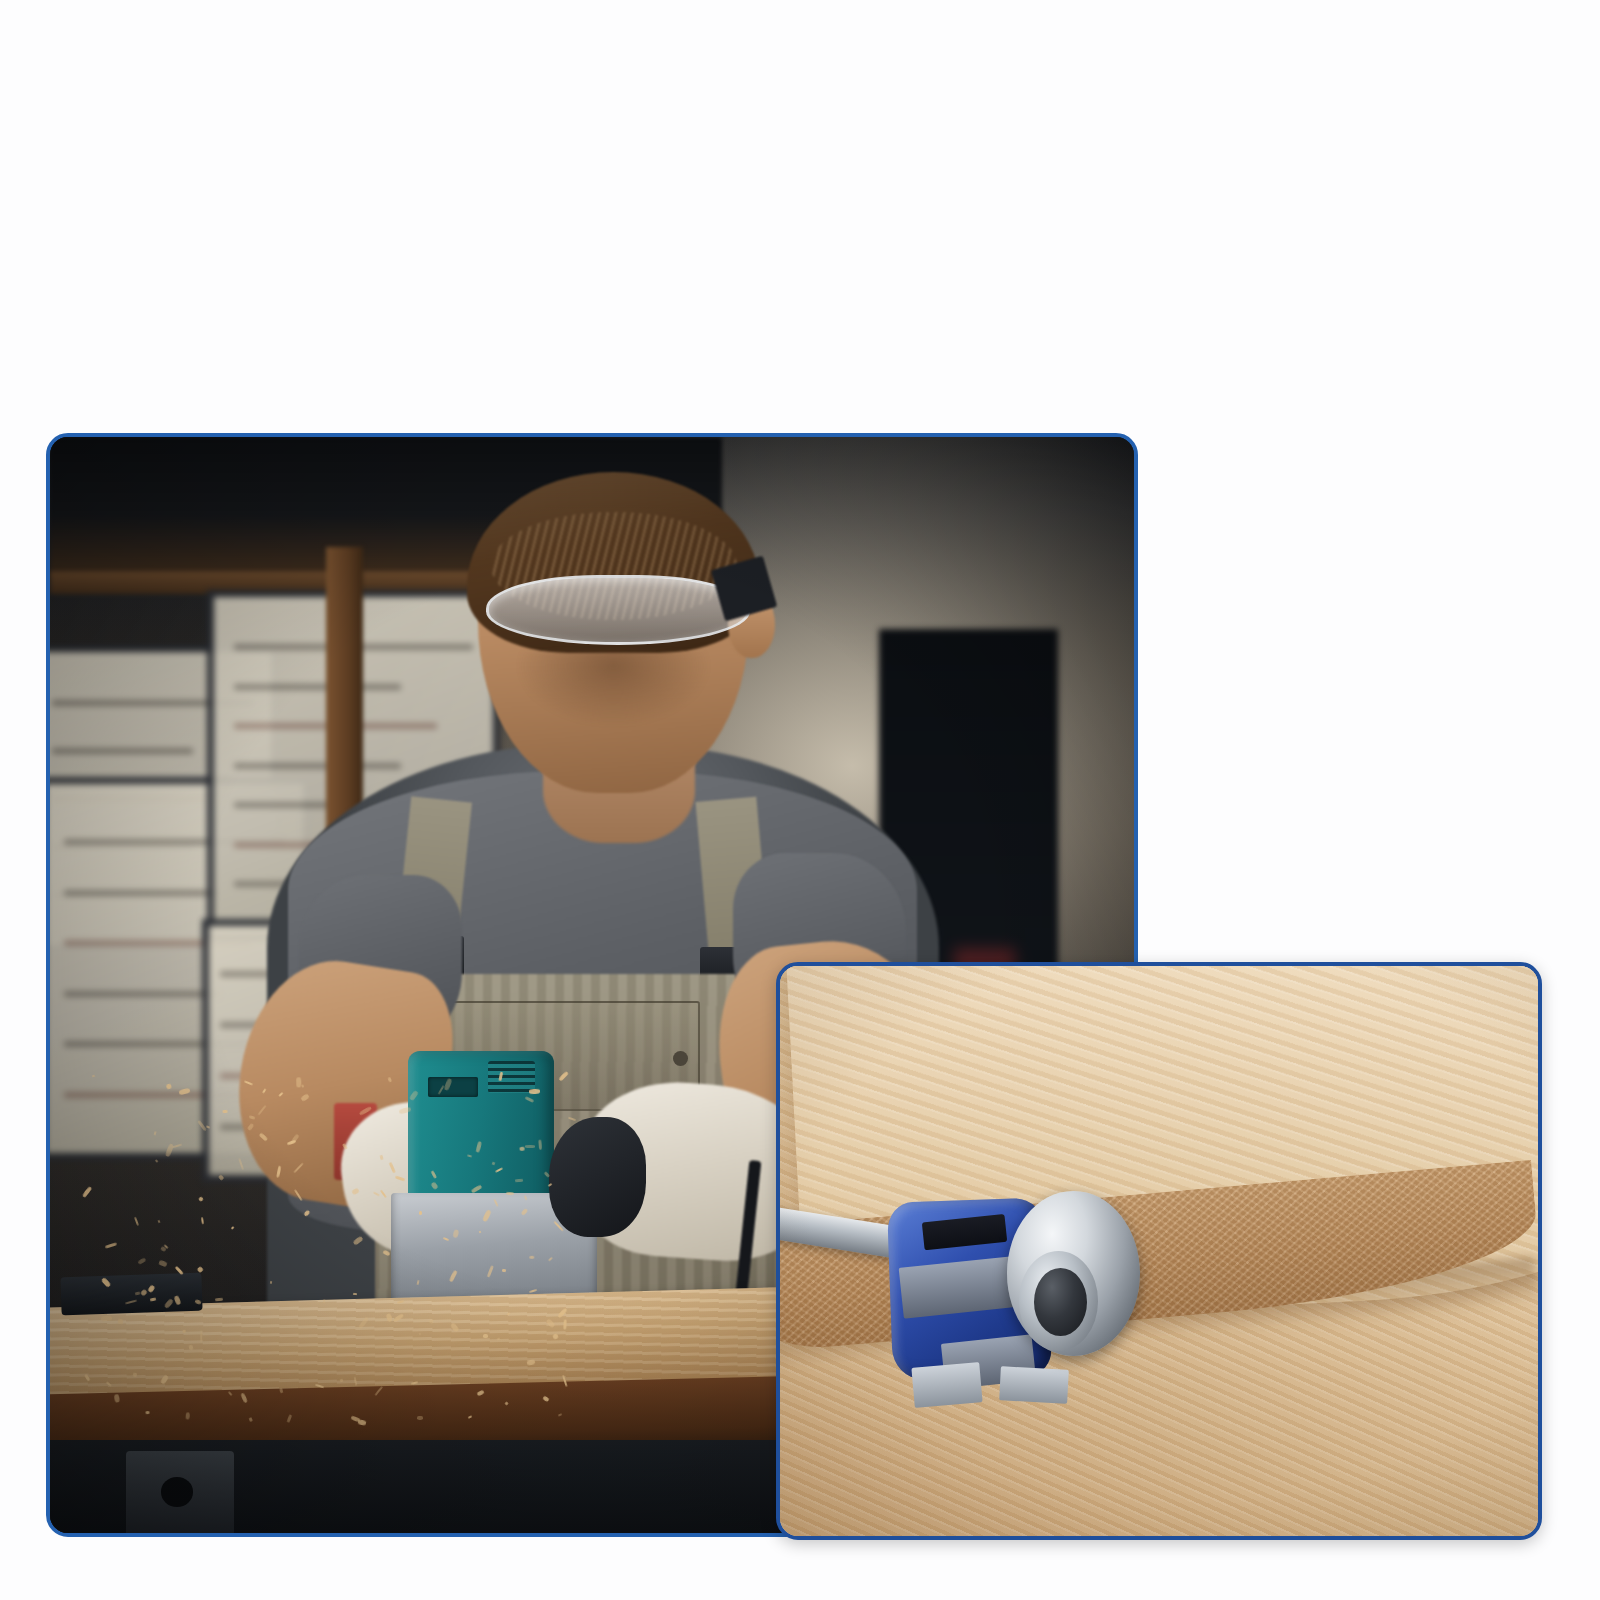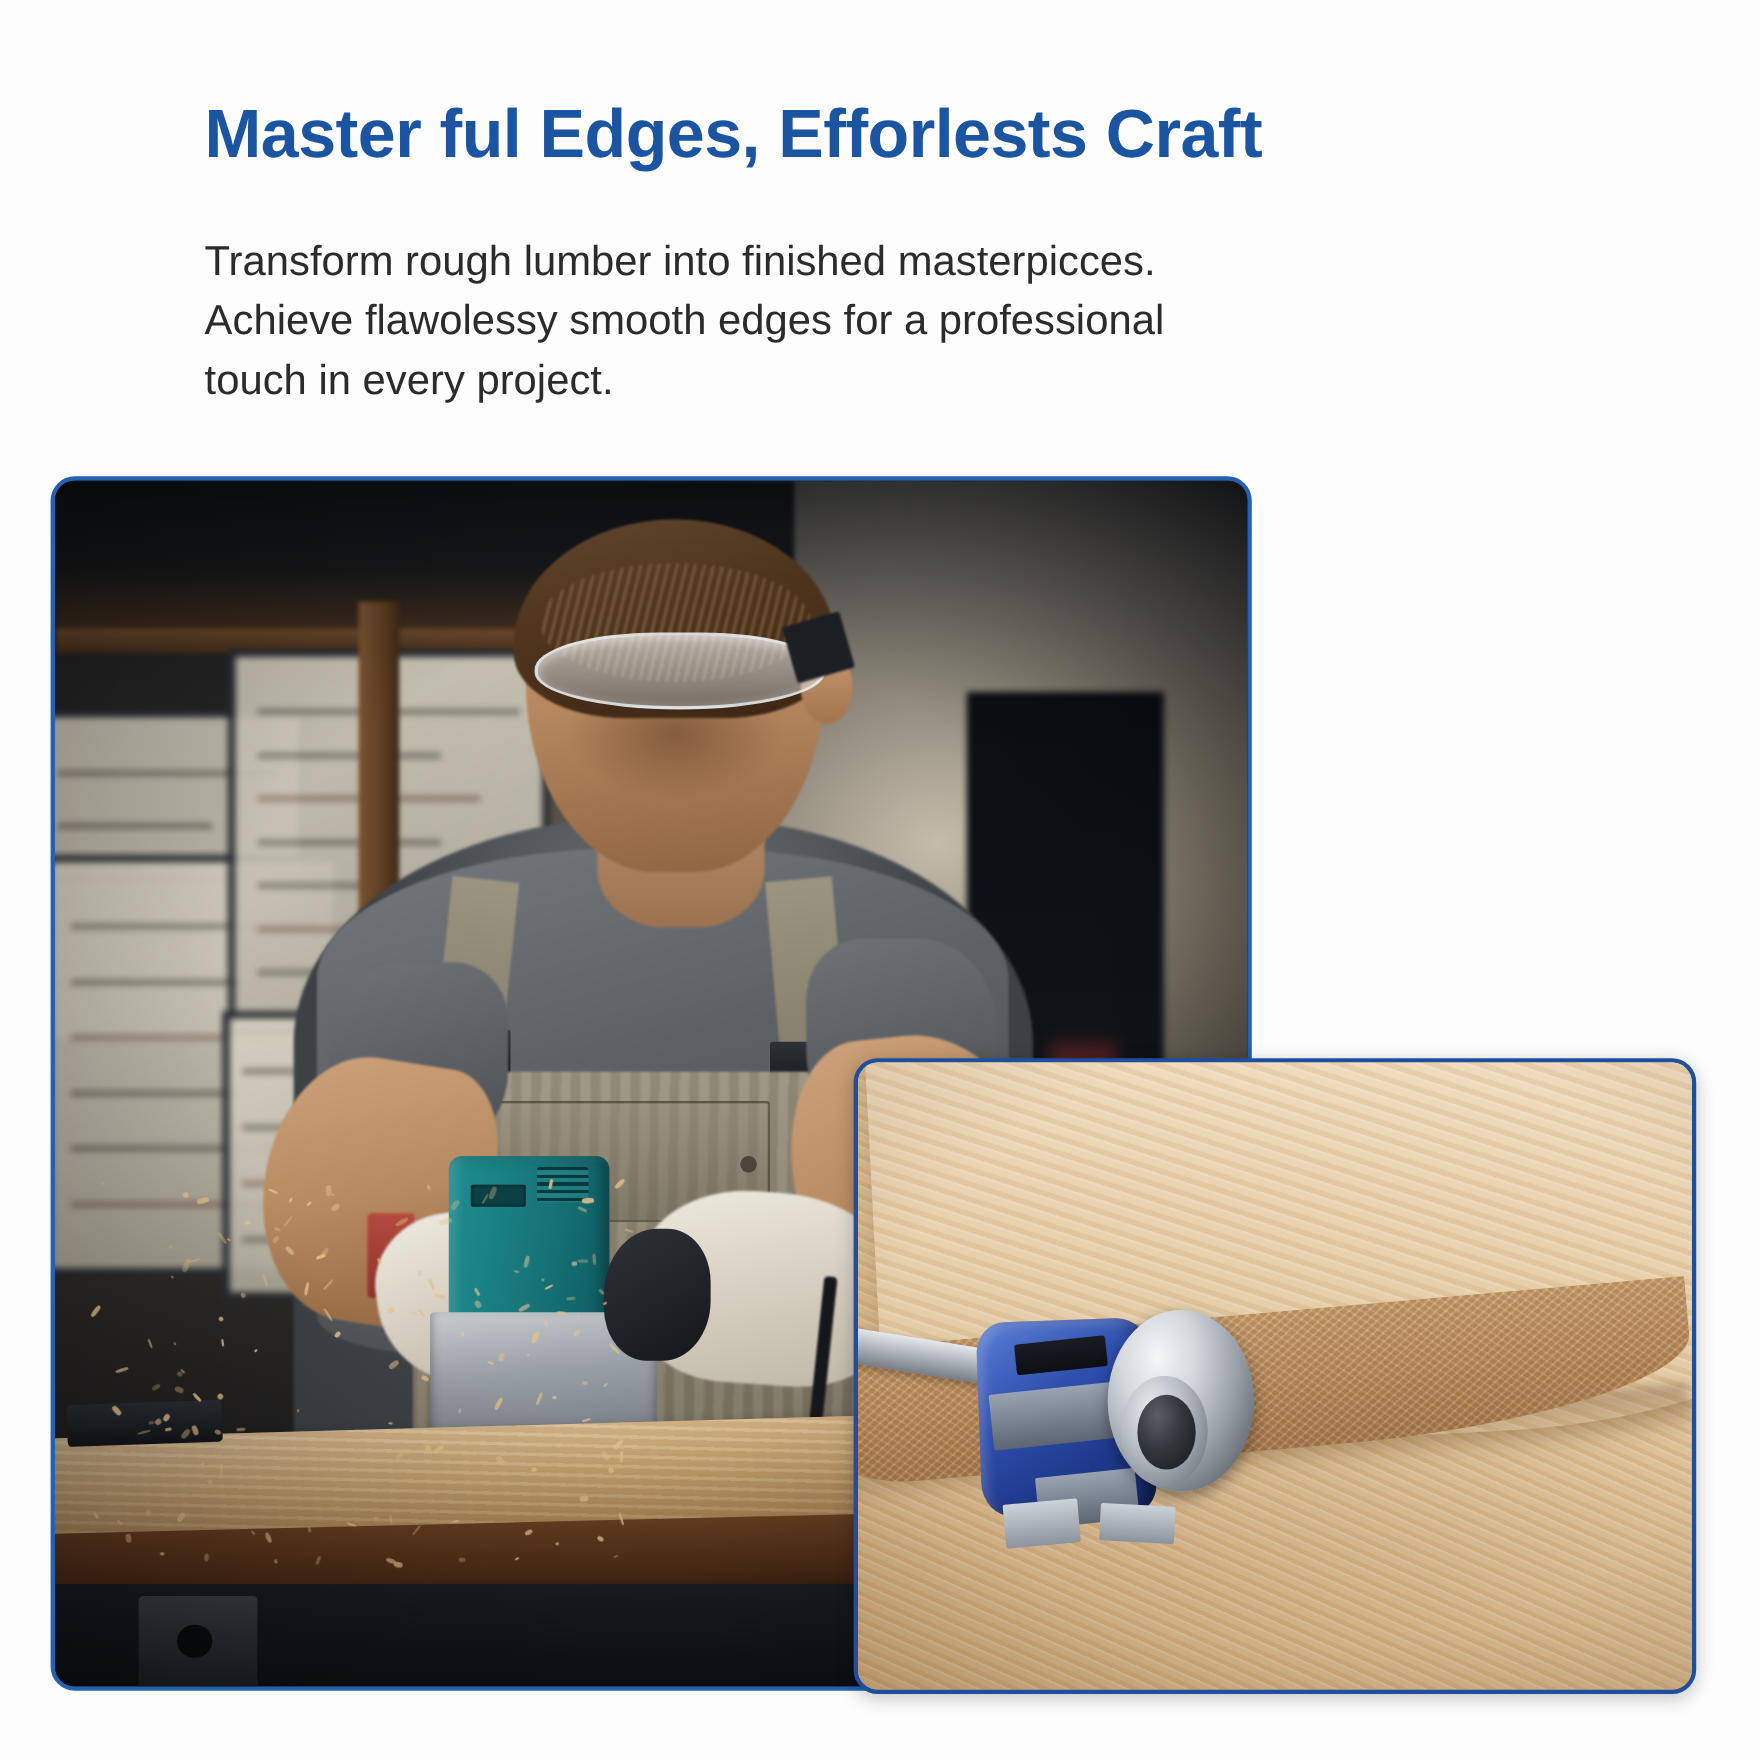--- a/index.html
+++ b/index.html
@@ -550,27 +550,21 @@
   .inset-vignette {
     position: absolute; inset: 0;
     background: radial-gradient(ellipse 92% 88% at 55% 45%, rgba(0,0,0,0) 55%, rgba(90,60,25,0.20) 100%);
   }
 </style>
 </head>
 <body>
 
 <div class="page">
 
-  <h1 class="headline">Master ful Edges, Efforlests Craft</h1>
-
-  <div class="subhead">
-    <span class="line">Transform rough lumber into finished masterpicces.</span>
-    <span class="line">Achieve flawolessy smooth edges for a professional</span>
-    <span class="line">touch in every project.</span>
-  </div>
+
 
   <div class="photo-main">
     <div class="scene">
 
       <div class="wall"></div>
       <div class="shelf-band"></div>
       <div class="shelf-rail"></div>
 
       <div class="board b1">
           <div class="board-rows">

